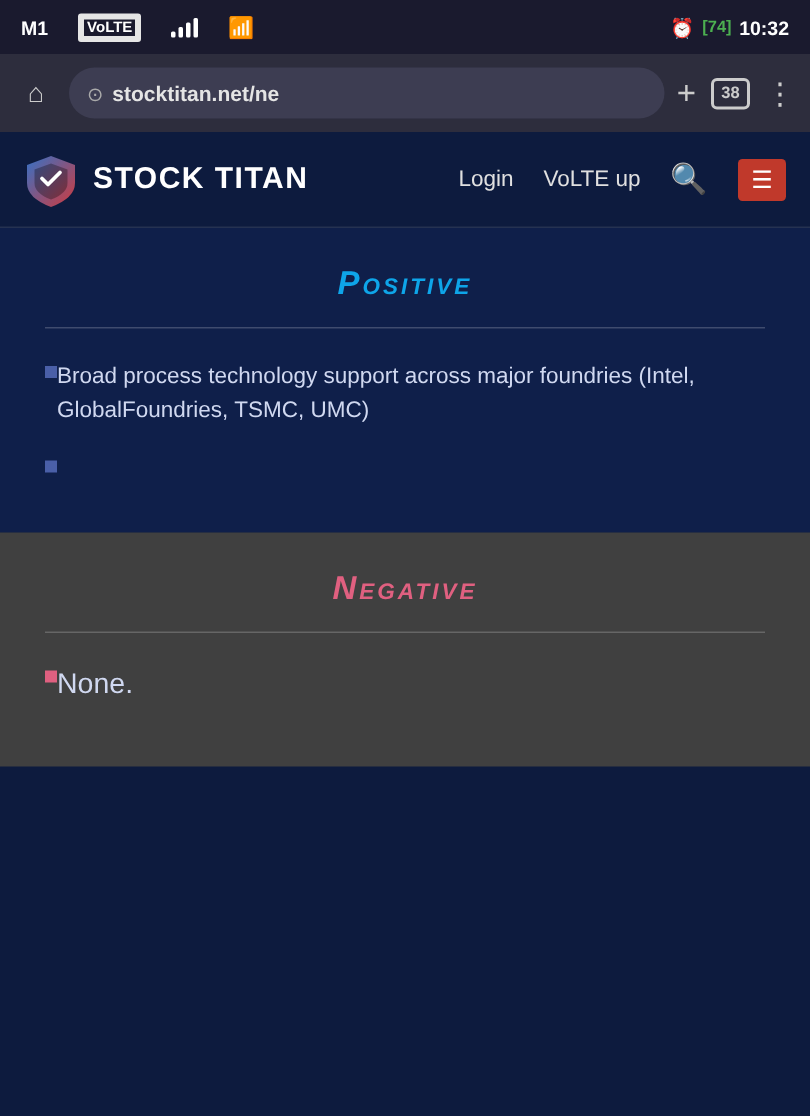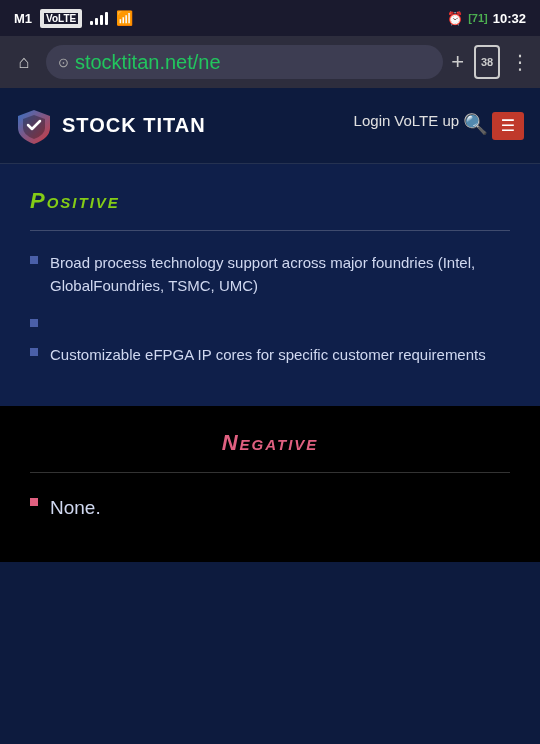--- a/index.html
+++ b/index.html
@@ -17,21 +17,21 @@
       background: #1a1a2e;
       height: 36px;
       display: flex;
       align-items: center;
       justify-content: space-between;
       padding: 0 14px;
     }
     .status-left {
       display: flex;
       align-items: center;
-      gap: 8px;
+      gap: 20px;
       color: #ffffff;
       font-size: 13px;
       font-weight: 600;
     }
     .status-right {
       display: flex;
       align-items: center;
       gap: 5px;
       color: #ffffff;
       font-size: 13px;
@@ -91,59 +91,59 @@
       display: flex;
       align-items: center;
       padding: 0 12px;
       gap: 6px;
     }
     .address-icon {
       font-size: 13px;
       color: #aaa;
     }
     .address-text {
-      color: #22c55e;
-      font-size: 20px;
-      font-weight: 400;
+      color: #e5e5e5;
+      font-size: 14px;
+      font-weight: 700;
     }
     .browser-actions {
       display: flex;
       align-items: center;
       gap: 10px;
     }
     .tab-btn {
       background: transparent;
       border: 2px solid #ccc;
       border-radius: 4px;
       color: #ccc;
       font-size: 11px;
       font-weight: 700;
       width: 26px;
-      height: 34px;
+      height: 21px;
       display: flex;
       align-items: center;
       justify-content: center;
       cursor: pointer;
     }
     .new-tab-btn {
       color: #ccc;
       font-size: 22px;
       cursor: pointer;
       line-height: 1;
     }
     .more-btn {
       color: #ccc;
       font-size: 20px;
       cursor: pointer;
     }
 
     
     .nav-bar {
       background: #0d1b3e;
-      height: 76px;
+      height: 64px;
       display: flex;
       align-items: center;
       padding: 12px 16px;
       border-bottom: 1px solid rgba(255,255,255,0.1);
     }
     .logo-area {
       display: flex;
       align-items: center;
       gap: 10px;
       flex: 1;
@@ -153,21 +153,22 @@
       height: 36px;
     }
     .logo-text {
       color: #ffffff;
       font-size: 20px;
       font-weight: 700;
       letter-spacing: 1px;
     }
     .nav-links {
       display: flex;
-      gap: 4px;
+      align-items: center;
+      gap: 20px;
     }
     .nav-link {
       color: #e0e0e0;
       font-size: 15px;
       font-weight: 500;
       cursor: pointer;
     }
     .nav-icon {
       color: #e0e0e0;
       font-size: 20px;
@@ -194,21 +195,22 @@
       overflow-y: auto;
     }
 
     
     .section-positive {
       background: #0f1f4a;
       margin: 0;
       padding: 24px 30px 40px;
     }
     .section-title-positive {
-      color: #84cc16;
+      text-align: center;
+      color: #0ea5e9;
       font-size: 22px;
       font-weight: 800;
       letter-spacing: 2px;
       font-variant: small-caps;
       margin-bottom: 16px;
     }
     .section-divider {
       border: none;
       border-top: 1px solid rgba(255,255,255,0.2);
       margin-bottom: 20px;
@@ -216,36 +218,35 @@
     .bullet-list {
       list-style: none;
       padding: 0;
       display: flex;
       flex-direction: column;
       gap: 16px;
     }
     .bullet-item {
       display: flex;
       align-items: flex-start;
-      gap: 12px;
       color: #d0d8f0;
       font-size: 15px;
       line-height: 1.55;
     }
     .bullet-square {
       width: 8px;
       height: 8px;
       background: #4a5fa8;
       flex-shrink: 0;
       margin-top: 5px;
     }
 
     
     .section-negative {
-      background: #000000;
+      background: #404040;
       padding: 24px 30px 40px;
     }
     .section-title-negative {
       text-align: center;
       color: #e06080;
       font-size: 22px;
       font-weight: 800;
       letter-spacing: 2px;
       font-variant: small-caps;
       margin-bottom: 16px;
@@ -272,21 +273,21 @@
     <div class="signal-bars">
       <span></span>
         <span></span>
         <span></span>
         <span></span>
     </div>
     <span class="wifi-icon">📶</span>
   </div>
   <div class="status-right">
     <span>⏰</span>
-    <span class="battery-icon">[<span>71</span>]</span>
+    <span class="battery-icon">[<span>74</span>]</span>
     <span>10:32</span>
   </div>
 </div>
 
 <div class="browser-bar">
   <div class="home-btn">
     <span>⌂</span>
   </div>
   <div class="address-bar">
     <span class="address-icon">⊙</span>
@@ -334,24 +335,20 @@
     </div>
     <hr class="section-divider">
     <ul class="bullet-list">
       <li class="bullet-item">
         <div class="bullet-square"></div>
         <span>Broad process technology support across major foundries (Intel, GlobalFoundries, TSMC, UMC)</span>
       </li>
       <li class="bullet-item">
         <div class="bullet-square"></div>
       </li>
-      <li class="bullet-item">
-        <div class="bullet-square"></div>
-        <span>Customizable eFPGA IP cores for specific customer requirements</span>
-      </li>
     </ul>
   </div>
 
   <div class="section-negative">
     <div class="section-title-negative">
       <span style="font-style:italic;">Negative</span>
     </div>
     <hr class="section-divider">
     <ul class="bullet-list">
       <li class="bullet-item">

